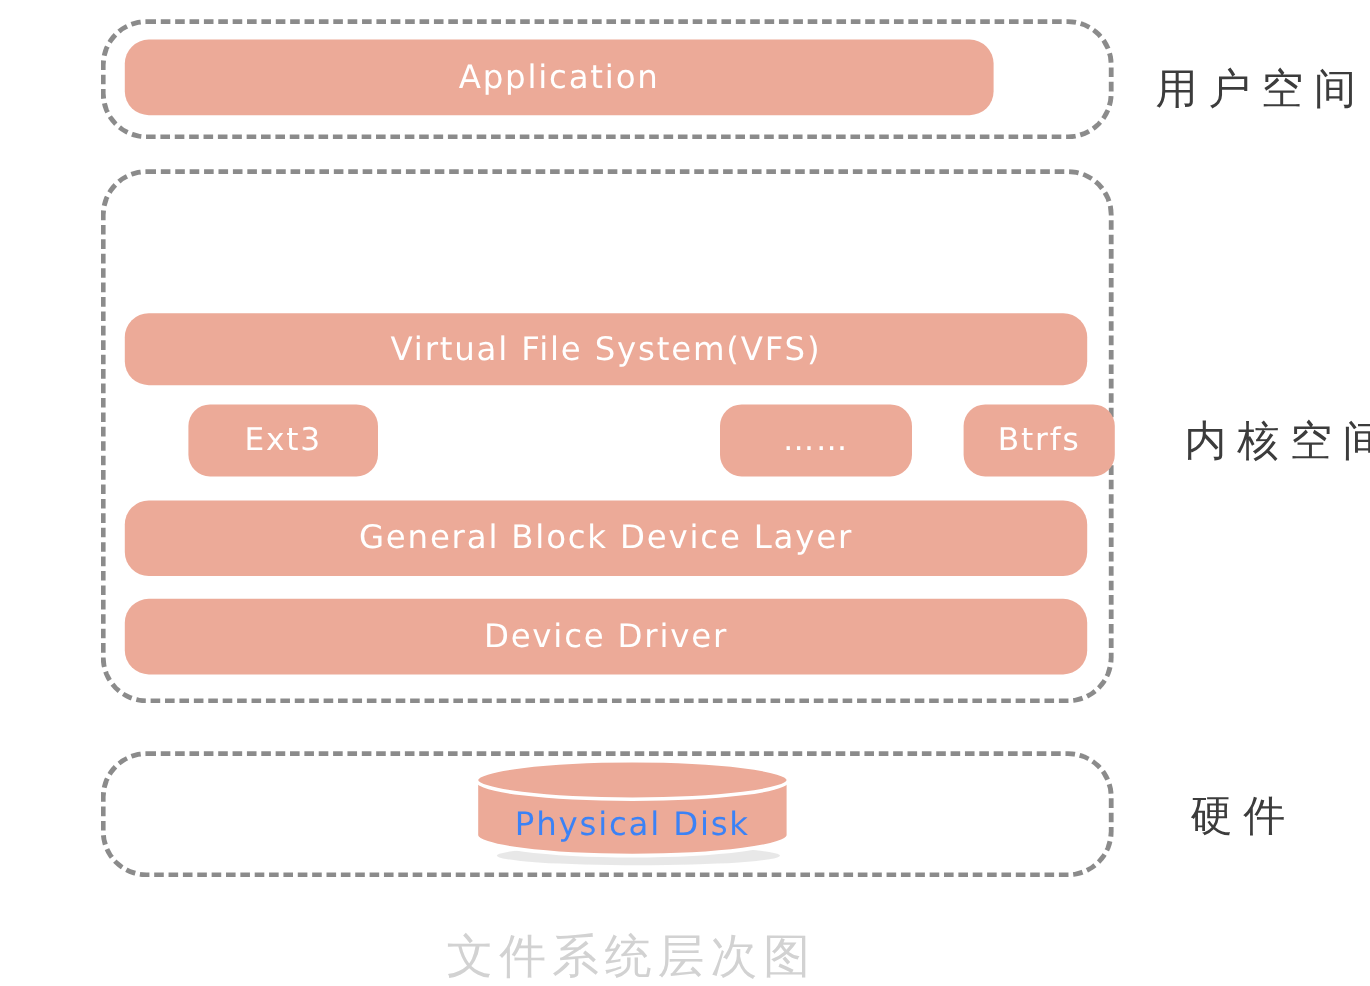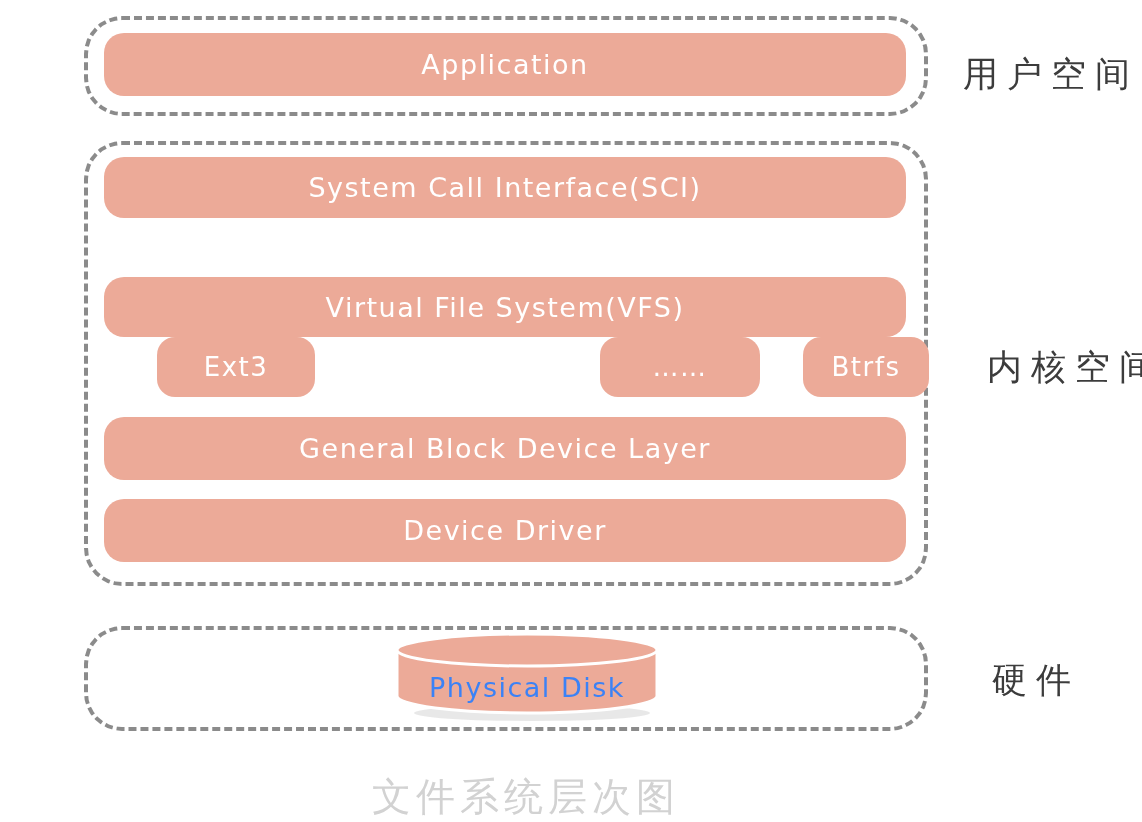--- a/index.html
+++ b/index.html
@@ -31,23 +31,23 @@
     background: #ecaa98;
     border-radius: 20px;
     color: #ffffff;
     display: flex;
     align-items: center;
     justify-content: center;
     font-size: 27px;
     letter-spacing: 1.5px;
     white-space: nowrap;
   }
-  #box-app   { left: 104px; top: 33px;  width: 802px; height: 63px; }
+  #box-app   { left: 104px; top: 33px;  width: 724px; height: 63px; }
   #box-sci   { left: 104px; top: 157px; width: 802px; height: 61px; }
-  #box-vfs   { left: 104px; top: 261px; width: 802px; height: 60px; margin-top: 16px; }
+  #box-vfs   { left: 104px; top: 261px; width: 802px; height: 60px; }
   .fs-box    { border-radius: 18px; font-size: 26px; margin-left: 40px; }
   #box-ext3  { left: 117px; top: 337px; width: 158px; height: 60px; }
   #box-ext4  { left: 338px; top: 337px; width: 158px; height: 60px; }
   #box-dots  { left: 560px; top: 337px; width: 160px; height: 60px; }
   #box-btrfs { left: 763px; top: 337px; width: 126px; height: 60px; }
   #box-gbdl  { left: 104px; top: 417px; width: 802px; height: 63px; }
   #box-dd    { left: 104px; top: 499px; width: 802px; height: 63px; }
 
   .side-label {
     position: absolute;
@@ -91,21 +91,20 @@
 </head>
 <body>
 
 <div id="canvas">
 
   <div class="section" id="sec-user"></div>
   <div class="pbox" id="box-app">Application</div>
   <div class="side-label" id="lbl-user">用户空间</div>
 
   <div class="section" id="sec-kernel"></div>
-  <div class="pbox" id="box-sci">System Call Interface(SCI)</div>
   <div class="pbox" id="box-vfs">Virtual File System(VFS)</div>
   <div class="pbox fs-box" id="box-ext3">Ext3</div>
   <div class="pbox fs-box" id="box-dots">……</div>
   <div class="pbox fs-box" id="box-btrfs">Btrfs</div>
   <div class="pbox" id="box-gbdl">General Block Device Layer</div>
   <div class="pbox" id="box-dd">Device Driver</div>
   <div class="side-label" id="lbl-kernel">内核空间</div>
 
   <div class="section" id="sec-hw"></div>
   <div id="cylinder-wrap">

